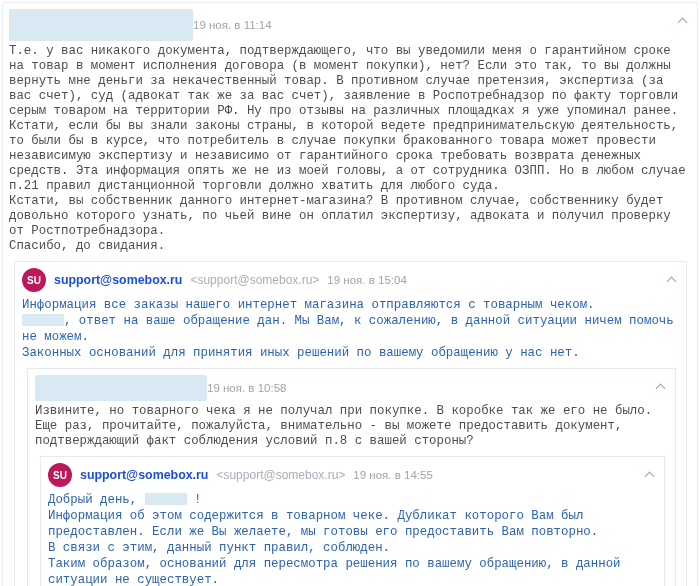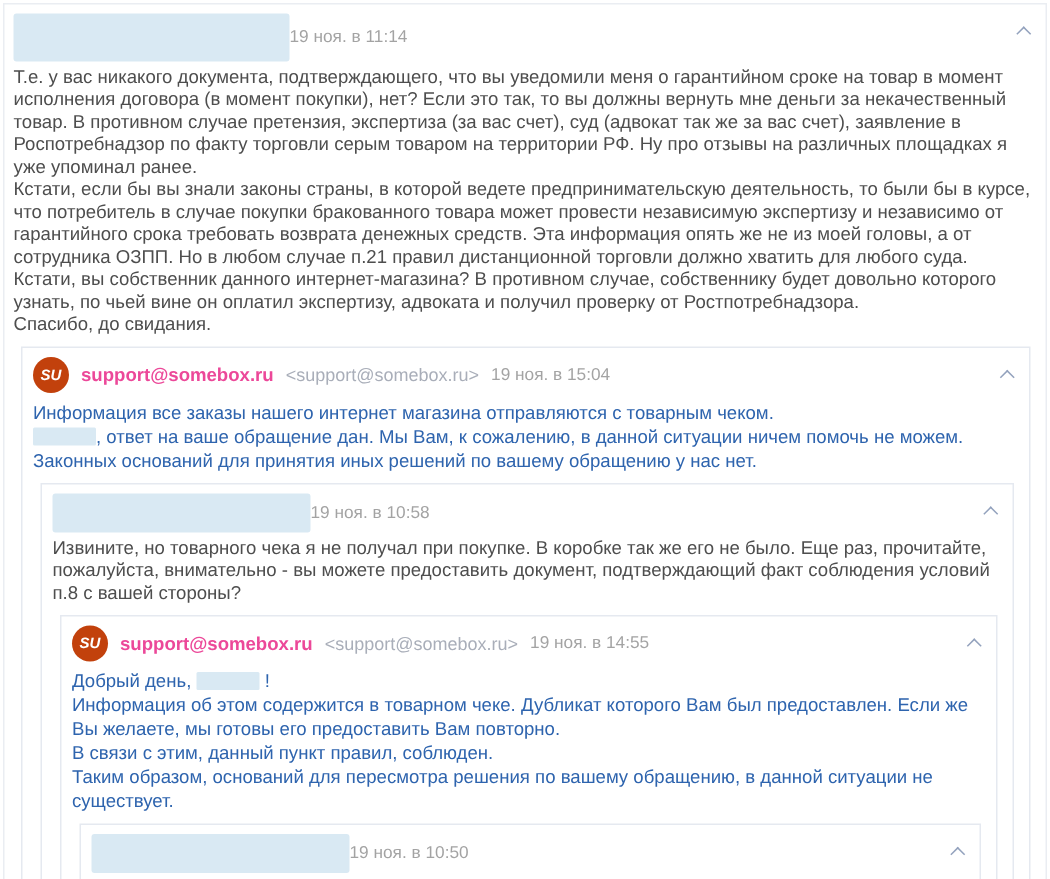--- a/index.html
+++ b/index.html
@@ -11,33 +11,33 @@
   .card{border:1px solid #e5e9f0;background:#fff;position:relative;}
   .outer{margin:2px 2px 0 2px;border-color:#eaedf2;padding:4px 8px 0 6px;height:640px;box-sizing:border-box;}
   .quote{margin:7px 2px 0 5px;padding:4px 8px 10px 7px;}
   .quote.last{height:200px;}
 
   .head-user{display:flex;align-items:center;margin:2px 0 3px 0;}
   .redact-lg{display:inline-block;background:#d9e9f3;border-radius:2px;}
   .rl-1{width:184px;height:32px;}
   .rl-2{width:172px;height:26px;}
   .head-sup{display:flex;align-items:center;gap:8px;margin:2px 0 5px 0;}
-  .avatar{width:24px;height:24px;border-radius:50%;background:#c2410c;color:#fff;
-          font-weight:bold;font-size:10px;display:flex;align-items:center;justify-content:center;flex:0 0 auto;font-style:italic;}
-  .from{color:#ec4899;font-weight:bold;font-size:12.4px;}
+  .avatar{width:24px;height:24px;border-radius:50%;background:#be185d;color:#fff;
+          font-weight:bold;font-size:10px;display:flex;align-items:center;justify-content:center;flex:0 0 auto;}
+  .from{color:#1d4ed8;font-weight:bold;font-size:12.4px;}
   .from-email{color:#a9aeb9;font-size:12px;}
   .ts{color:#a3a3a3;font-size:11.5px;white-space:nowrap;}
   .head-sup .ts{margin-left:0;}
 
   .chev-btn{position:absolute;right:9px;top:13px;width:12px;height:12px;cursor:pointer;}
   .chev{display:block;width:6px;height:6px;margin:3px auto 0 auto;
         border-top:1.5px solid #93a2bd;border-right:1.5px solid #93a2bd;
         transform:rotate(-45deg);}
 
-  .btxt{color:#4e4e4e;font-size:12.4px;line-height:15px;margin-top:2px;}
+  .btxt{color:#4e4e4e;font-size:12.4px;line-height:15px;margin-top:2px;font-family:Liberation Mono, monospace;}
   .btxt p{margin:0;}
   .sup{color:#2e64ae;line-height:16px;margin-top:4px;}
   .redact-sm{display:inline-block;width:42px;height:12px;background:#d9e9f3;
              vertical-align:-2px;border-radius:1px;}
 </style>
 </head>
 <body>
 
 <div class="card outer">
   <div class="head-user">

